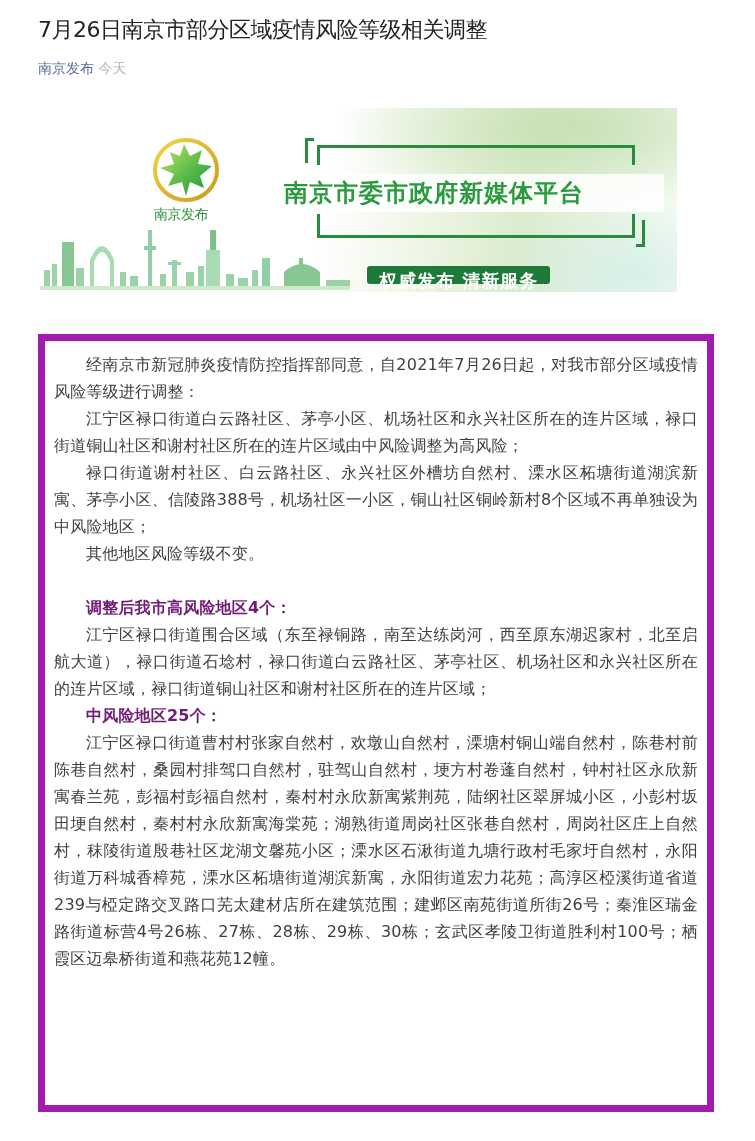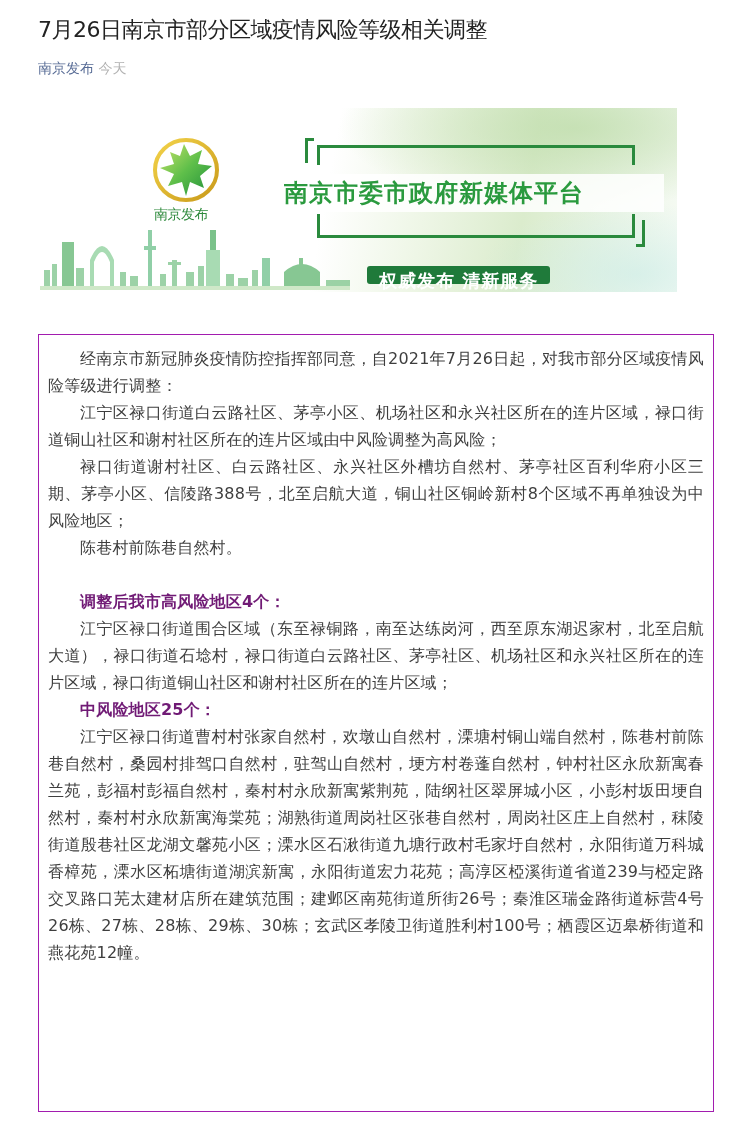--- a/index.html
+++ b/index.html
@@ -145,21 +145,21 @@
     }
 
     
     .content-box {
       position: absolute;
       left: 38px;
       top: 334px;
       width: 676px;
       height: 778px;
       box-sizing: border-box;
-      border: 1px solid #a21caf;
+      border: 7px solid #a21caf;
       padding: 10px 9px 0 9px;
     }
     .content-box p {
       margin: 0;
       font-size: 16px;
       line-height: 27px;
       color: #3e3e3e;
       text-align: justify;
       letter-spacing: 0.2px;
     }
@@ -240,20 +240,20 @@
     <div class="botline"></div>
     <div class="br"></div>
   </div>
   <div class="platform-title">南京市委市政府新媒体平台</div>
   <div class="slogan">权威发布  清新服务</div>
 </div>
 
 <div class="content-box">
   <p class="indent">经南京市新冠肺炎疫情防控指挥部同意，自2021年7月26日起，对我市部分区域疫情风险等级进行调整：</p>
   <p class="indent">江宁区禄口街道白云路社区、茅亭小区、机场社区和永兴社区所在的连片区域，禄口街道铜山社区和谢村社区所在的连片区域由中风险调整为高风险；</p>
-  <p class="indent">禄口街道谢村社区、白云路社区、永兴社区外槽坊自然村、茅亭社区百利华府小区三期、茅亭小区、信陵路388号，北至启航大道，铜山社区铜岭新村8个区域不再单独设为中风险地区；</p>
-  <p class="indent">陈巷村前陈巷自然村。</p>
+  <p class="indent">禄口街道谢村社区、白云路社区、永兴社区外槽坊自然村、溧水区柘塘街道湖滨新寓、茅亭小区、信陵路388号，机场社区一小区，铜山社区铜岭新村8个区域不再单独设为中风险地区；</p>
+  <p class="indent">其他地区风险等级不变。</p>
   <p class="blank"></p>
   <p class="indent heading">调整后我市高风险地区4个：</p>
   <p class="indent">江宁区禄口街道围合区域（东至禄铜路，南至达练岗河，西至原东湖迟家村，北至启航大道），禄口街道石埝村，禄口街道白云路社区、茅亭社区、机场社区和永兴社区所在的连片区域，禄口街道铜山社区和谢村社区所在的连片区域；</p>
   <p class="indent heading">中风险地区25个：</p>
   <p class="indent">江宁区禄口街道曹村村张家自然村，欢墩山自然村，溧塘村铜山端自然村，陈巷村前陈巷自然村，桑园村排驾口自然村，驻驾山自然村，埂方村卷蓬自然村，钟村社区永欣新寓春兰苑，彭福村彭福自然村，秦村村永欣新寓紫荆苑，陆纲社区翠屏城小区，小彭村坂田埂自然村，秦村村永欣新寓海棠苑；湖熟街道周岗社区张巷自然村，周岗社区庄上自然村，秣陵街道殷巷社区龙湖文馨苑小区；溧水区石湫街道九塘行政村毛家圩自然村，永阳街道万科城香樟苑，溧水区柘塘街道湖滨新寓，永阳街道宏力花苑；高淳区椏溪街道省道239与椏定路交叉路口芜太建材店所在建筑范围；建邺区南苑街道所街26号；秦淮区瑞金路街道标营4号26栋、27栋、28栋、29栋、30栋；玄武区孝陵卫街道胜利村100号；栖霞区迈皋桥街道和燕花苑12幢。</p>
 </div>
 
 </body></html>

